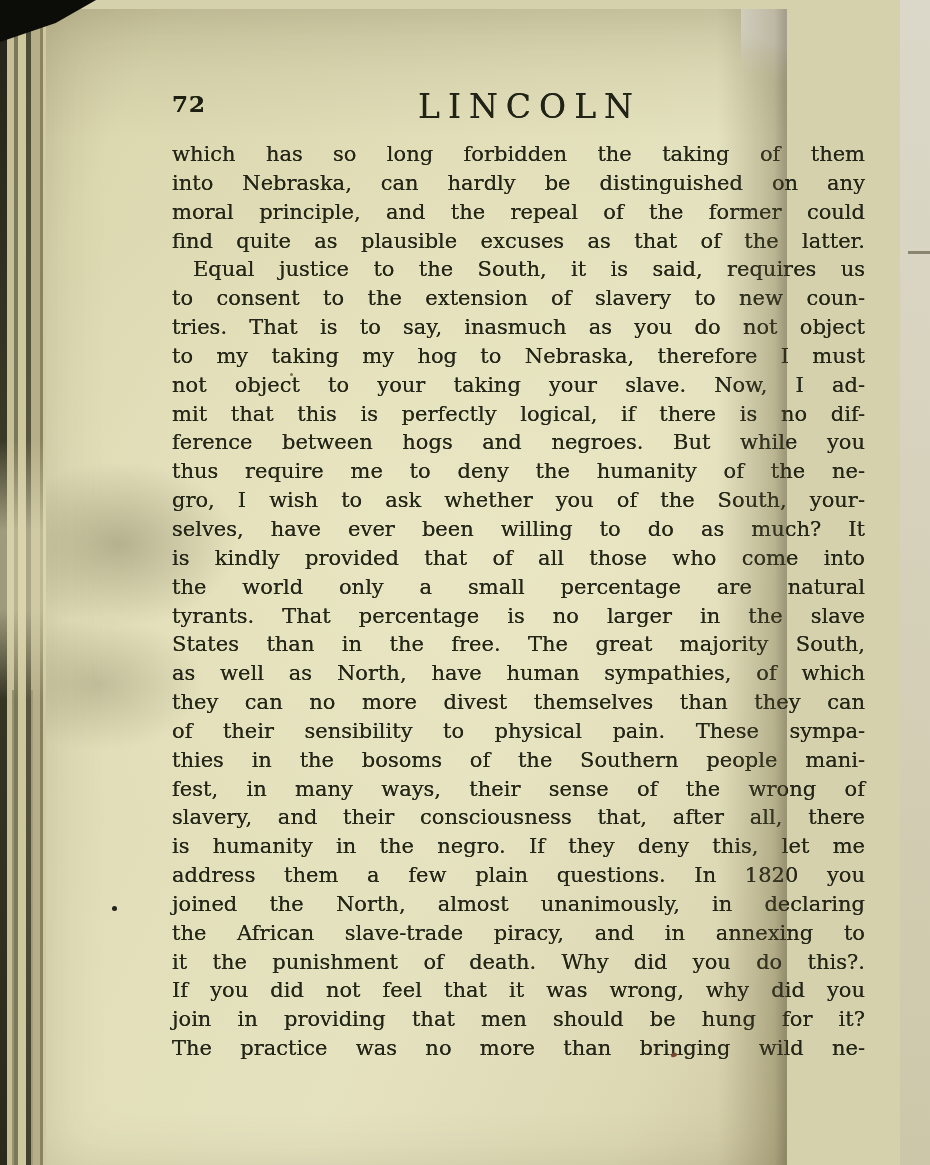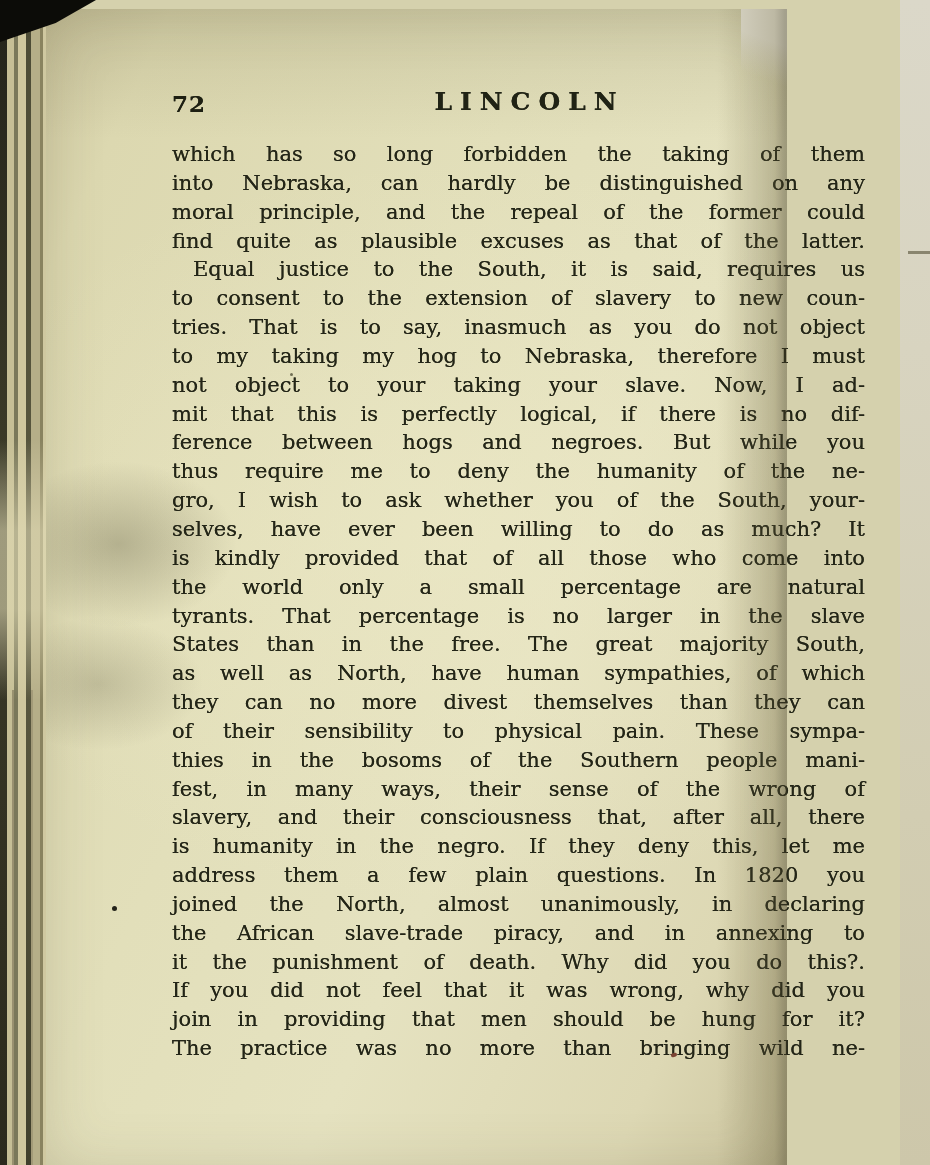--- a/index.html
+++ b/index.html
@@ -73,21 +73,21 @@
   .inner-edge-b{position:absolute;left:31px;top:690px;width:2px;height:475px;background:#9a9272;opacity:.7;}
   
   .header{position:absolute;left:129px;top:78px;width:695px;height:34px;}
   .pagenum{
     position:absolute;left:0;top:3px;
     font-size:23px;font-weight:700;color:#1d1f12;letter-spacing:1px;
     text-shadow:0 0 .6px rgba(29,31,18,.9);
   }
   .running-head{
     position:absolute;left:0;right:-20px;top:0;text-align:center;
-    font-size:25px;font-weight:700;color:#202315;letter-spacing:8px;
+    font-size:33px;font-weight:400;color:#202315;letter-spacing:8px;
     text-shadow:0 0 .5px rgba(32,35,21,.8);
   }
   
   .body-block{
     position:absolute;left:129px;top:131px;width:693px;
     color:#22251624;
   }
   .text-line{
     height:28.85px;line-height:28.85px;
     font-size:21px;color:#232517;

